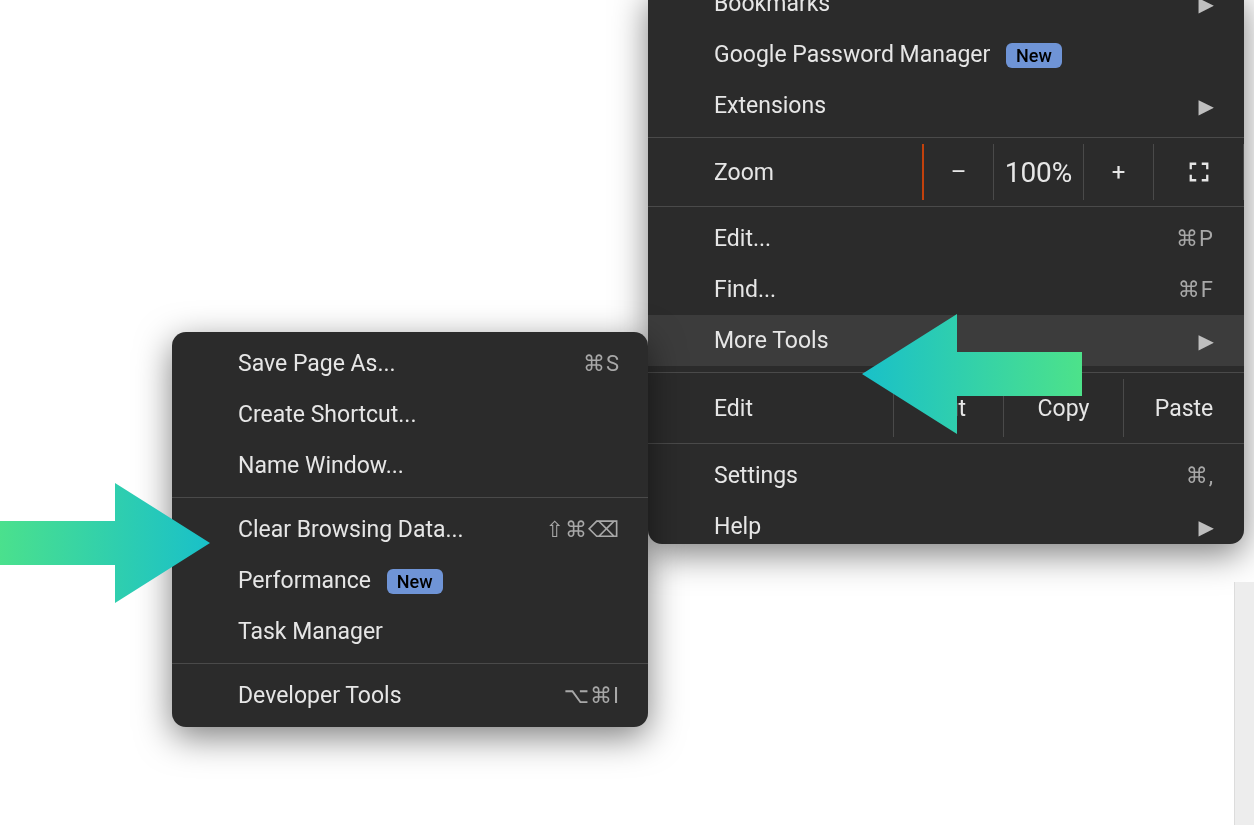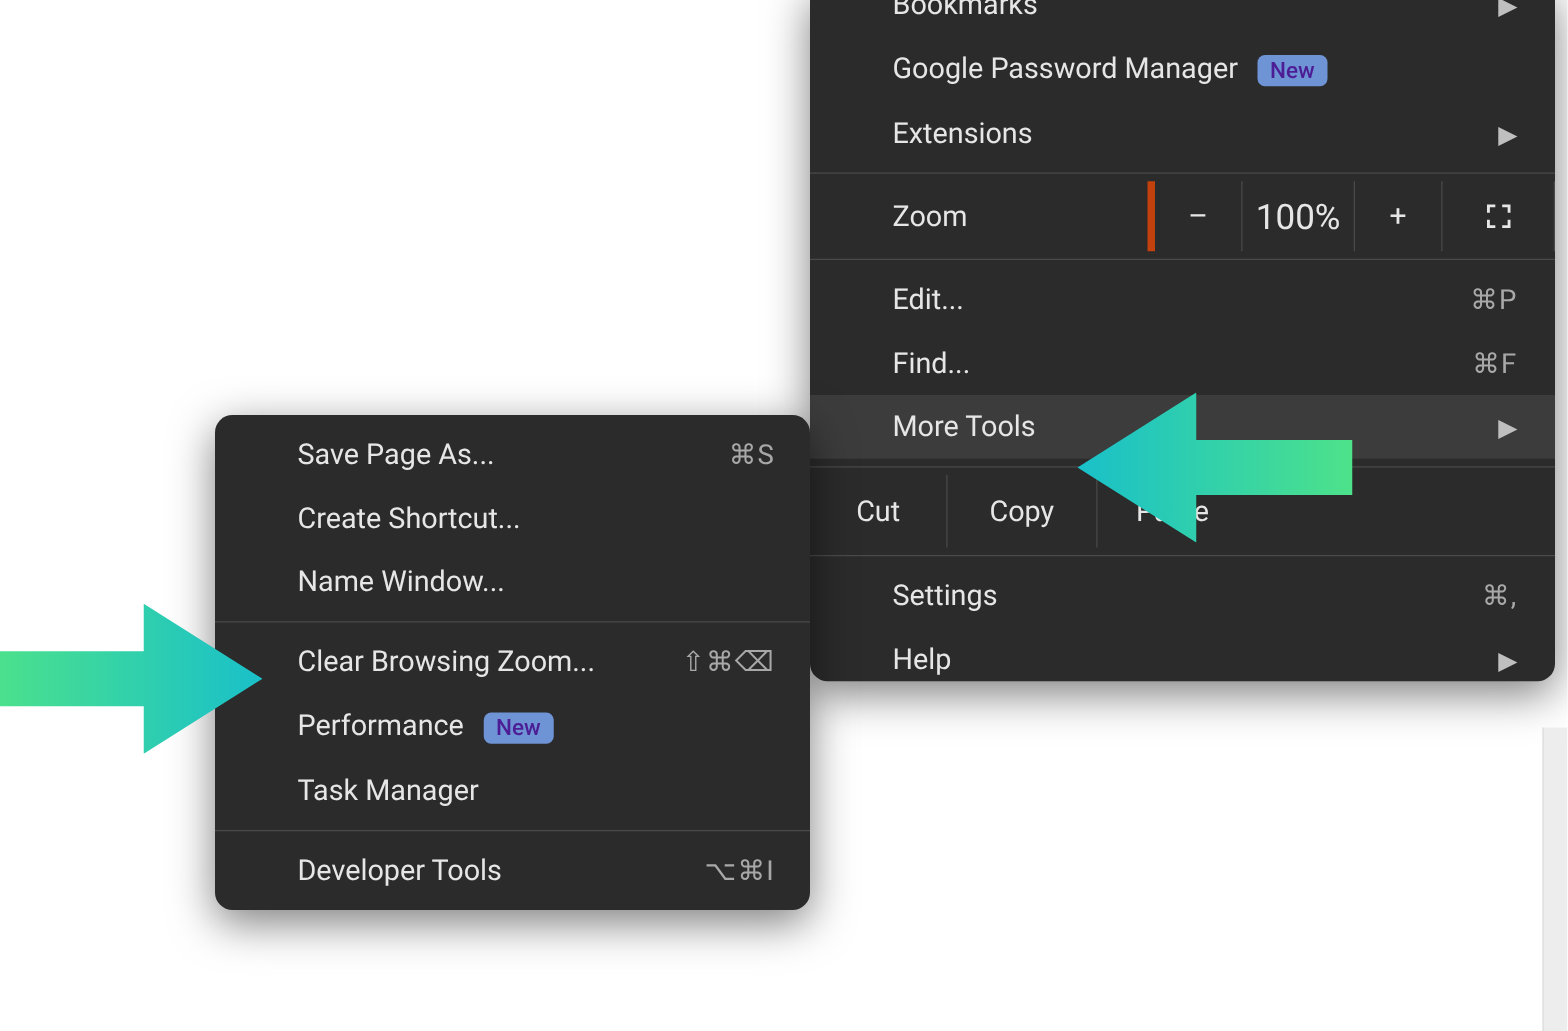--- a/index.html
+++ b/index.html
@@ -11,26 +11,26 @@
   .menu.sub { top: 332px; left: 172px; width: 476px; }
 
   .item { display: flex; align-items: center; justify-content: space-between; padding: 12px 30px 12px 66px; cursor: default; }
   .menu.sub .item { padding-right: 28px; }
   .item.highlight { background: #3c3c3c; text-align: right; }
   .item .label { color: #e6e6e6; }
   .item .sc { color: #a8a8a8; font-size: 22px; letter-spacing: 1px; }
 
   .sep { height: 1px; background: #4a4a4a; margin: 6px 0; width: 100%; }
 
-  .badge { display: inline-block; background: #6f94d6; color: #4c1d95; font-size: 18px; font-weight: 500; padding: 2px 10px; border-radius: 6px; margin-left: 10px; }
+  .badge { display: inline-block; background: #6f94d6; color: #000000; font-size: 18px; font-weight: 500; padding: 2px 10px; border-radius: 6px; margin-left: 10px; }
 
   .chev { color: #bfbfbf; font-size: 20px; }
 
   .zoom-row { display: flex; align-items: stretch; height: 56px; }
-  .zoom-row .zlabel { flex: 1; display: flex; align-items: center; padding-left: 66px; border-right: 6px solid #c2410c; }
+  .zoom-row .zlabel { flex: 1; display: flex; align-items: center; padding-left: 66px; border-right: 2px solid #c2410c; }
   .zoom-row .zctrl { display: flex; align-items: center; justify-content: center; width: 70px; border-right: 1px solid #4a4a4a; font-size: 24px; color: #e6e6e6; }
   .zoom-row .zpct { width: 90px; font-size: 28px; }
   .zoom-row .zfs { width: 90px; }
 
   .edit-row { display: flex; align-items: stretch; height: 58px; }
   .edit-row .elabel { flex: 1; display: flex; align-items: center; padding-left: 66px; border-right: 1px solid #4a4a4a; }
   .ebtn { width: 120px; display: flex; align-items: center; justify-content: center; border-right: 1px solid #4a4a4a; }
   .ebtn:last-child { border-right: none; }
 
   .fs-icon { width: 22px; height: 22px; stroke: #e6e6e6; stroke-width: 2.5; fill: none; }
@@ -93,20 +93,21 @@
   </div>
 
   <div class="item highlight">
     <span class="label">More Tools</span>
     <span class="chev">▶</span>
   </div>
 
   <div class="sep"></div>
 
   <div class="edit-row">
+    <div class="elabel">Edit</div>
     <div class="ebtn" style="width:110px">Cut</div>
     <div class="ebtn" style="width:120px">Copy</div>
     <div class="ebtn" style="width:120px">Paste</div>
   </div>
 
   <div class="sep"></div>
 
   <div class="item">
     <span class="label">Settings</span>
     <span class="sc">⌘,</span>
@@ -130,21 +131,21 @@
     <span class="label">Create Shortcut...</span>
   </div>
 
   <div class="item">
     <span class="label">Name Window...</span>
   </div>
 
   <div class="sep"></div>
 
   <div class="item">
-    <span class="label">Clear Browsing Zoom...</span>
+    <span class="label">Clear Browsing Data...</span>
     <span class="sc">⇧⌘⌫</span>
   </div>
 
   <div class="item">
     <span class="label">
       <span>Performance</span>
       <span class="badge">New</span>
     </span>
   </div>
 

